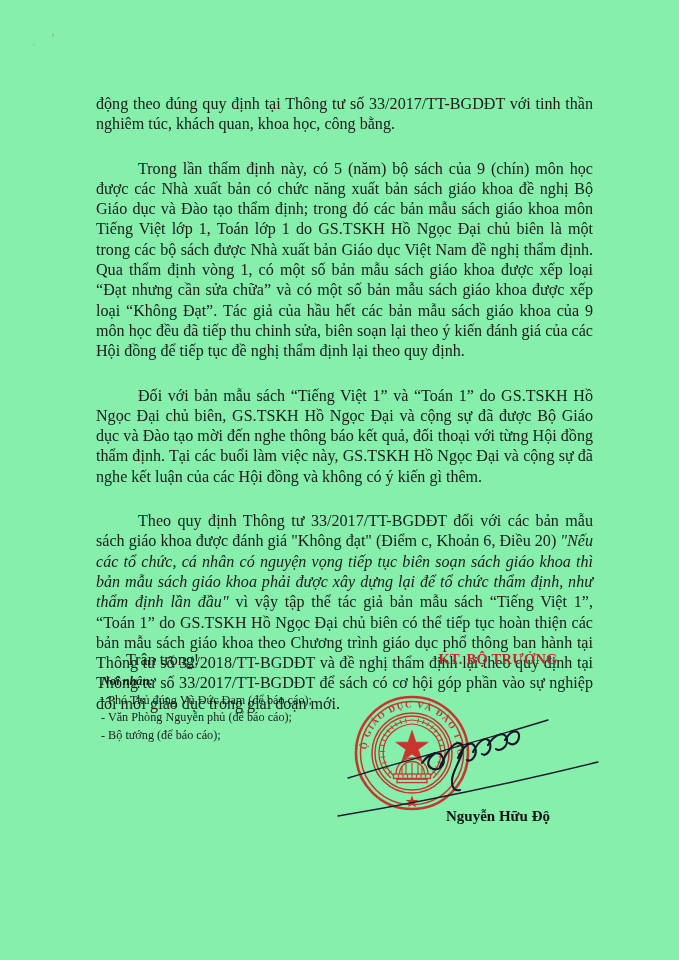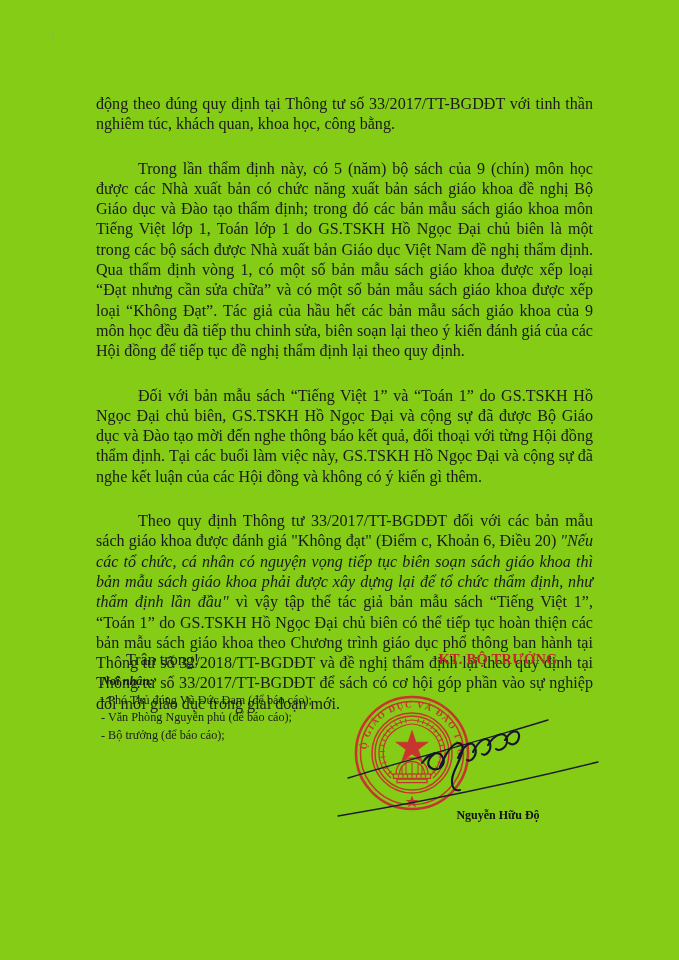--- a/index.html
+++ b/index.html
@@ -5,21 +5,21 @@
 <style>
   html, body {
     margin: 0;
     padding: 0;
     background: #ffffff;
   }
   .page {
     position: relative;
     width: 679px;
     height: 960px;
-    background: #84cc16;
+    background: #86efac;
     overflow: hidden;
     font-family: "Liberation Serif", "DejaVu Serif", serif;
     color: #1a1a1a;
     box-sizing: border-box;
   }
   .speck {
     position: absolute;
     background: #9a9a9a;
     border-radius: 50%;
     opacity: .55;
@@ -88,21 +88,21 @@
     line-height: 19px;
     letter-spacing: .3px;
   }
   .signer-name {
     position: absolute;
     left: 383px;
     top: 808px;
     width: 230px;
     text-align: center;
     font-weight: bold;
-    font-size: 12px;
+    font-size: 15px;
     color: #111;
   }
 
   
   .seal {
     position: absolute;
     left: 353px;
     top: 694px;
     width: 118px;
     height: 118px;
@@ -135,21 +135,21 @@
     <p class="para"><span>Đối với bản mẫu sách “Tiếng Việt 1” và “Toán 1” do GS.TSKH Hồ Ngọc Đại chủ biên, GS.TSKH Hồ Ngọc Đại và cộng sự đã được Bộ Giáo dục và Đào tạo mời đến nghe thông báo kết quả, đối thoại với từng Hội đồng thẩm định. Tại các buổi làm việc này, GS.TSKH Hồ Ngọc Đại và cộng sự đã nghe kết luận của các Hội đồng và không có ý kiến gì thêm.</span></p>
     <p class="para"><span>Theo quy định Thông tư 33/2017/TT-BGDĐT đối với các bản mẫu sách giáo khoa được đánh giá "Không đạt" (Điểm c, Khoản 6, Điều 20) </span><i>"Nếu các tổ chức, cá nhân có nguyện vọng tiếp tục biên soạn sách giáo khoa thì bản mẫu sách giáo khoa phải được xây dựng lại để tổ chức thẩm định, như thẩm định lần đầu"</i><span> vì vậy tập thể tác giả bản mẫu sách “Tiếng Việt 1”, “Toán 1” do GS.TSKH Hồ Ngọc Đại chủ biên có thể tiếp tục hoàn thiện các bản mẫu sách giáo khoa theo Chương trình giáo dục phổ thông ban hành tại Thông tư số 32/2018/TT-BGDĐT và đề nghị thẩm định lại theo quy định tại Thông tư số 33/2017/TT-BGDĐT để sách có cơ hội góp phần vào sự nghiệp đổi mới giáo dục trong giai đoạn mới.</span></p>
   </div>
 
   <div class="closing">Trân trọng!</div>
 
   <div class="recipients">
     <div class="rtitle">Nơi nhận:</div>
     <div class="ritem">- Phó Thủ đúng Vũ Đức Đam (để báo cáo);</div>
     <div class="ritem">- Văn Phòng Nguyễn phủ (để báo cáo);</div>
-    <div class="ritem">- Bộ trưởng (để báo cáo);</div>
+    <div class="ritem">- Bộ tướng (để báo cáo);</div>
   </div>
 
   <div class="sig-block">
     <div class="sig-title">KT. BỘ TRƯỞNG</div>
   </div>
 
   <div class="seal">
     <svg viewBox="0 0 118 118" xmlns="http://www.w3.org/2000/svg">
       <g fill="none" stroke="#c8352e" stroke-width="2.6">
         <circle cx="59" cy="59" r="56"></circle>

